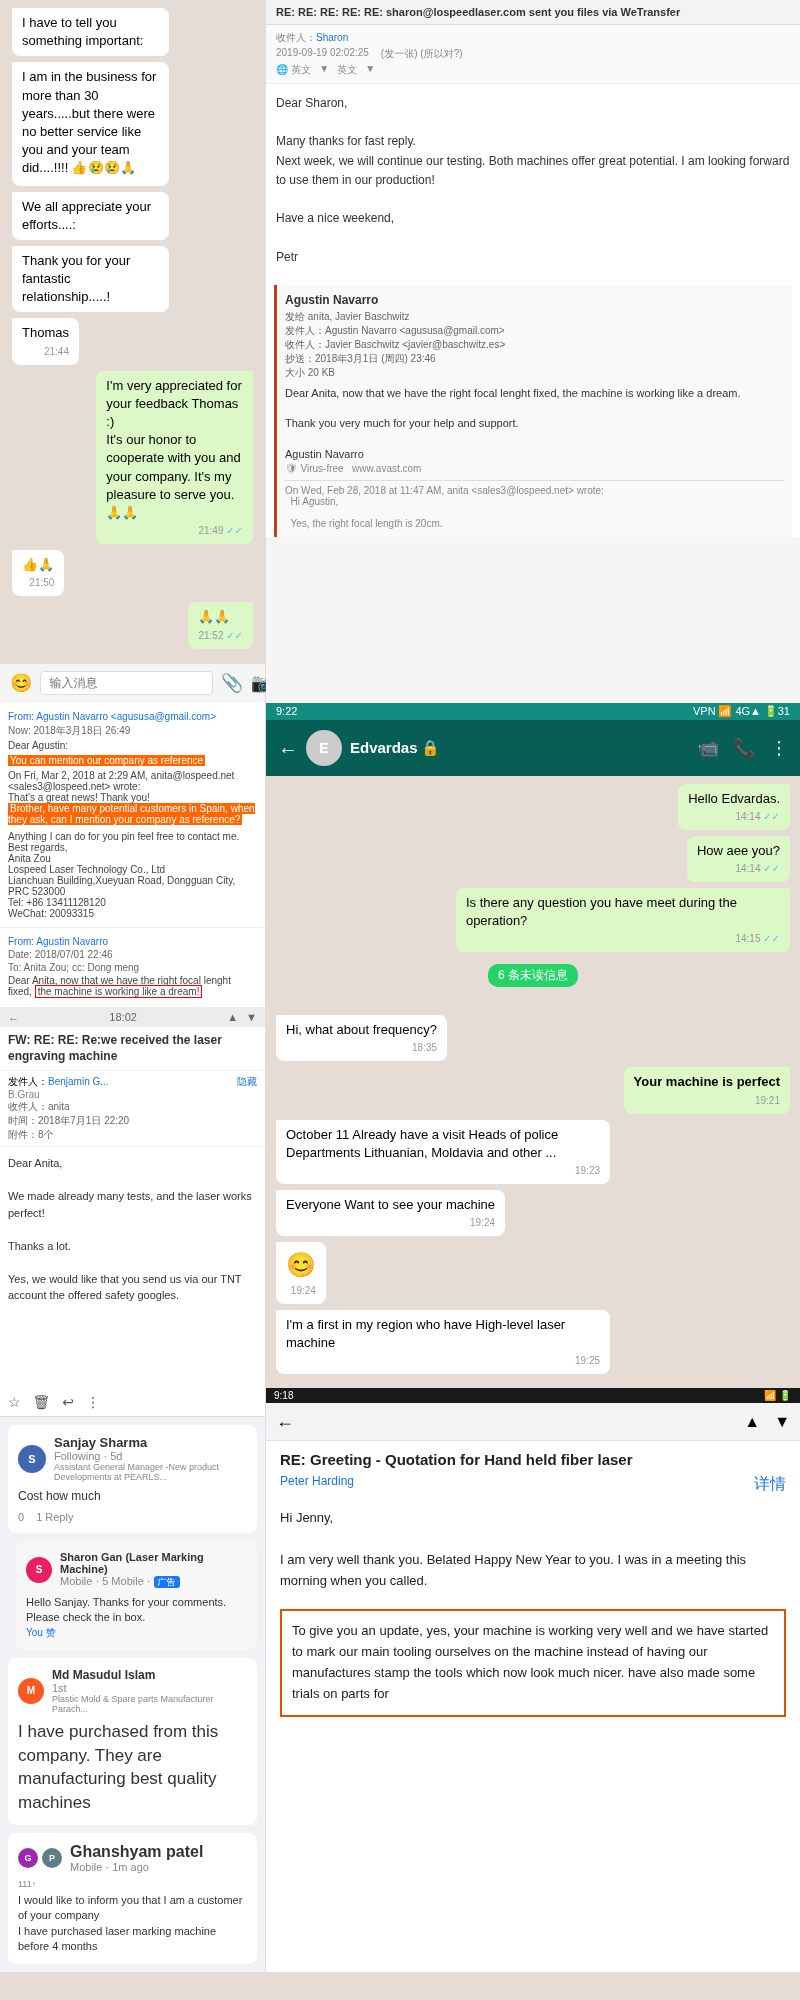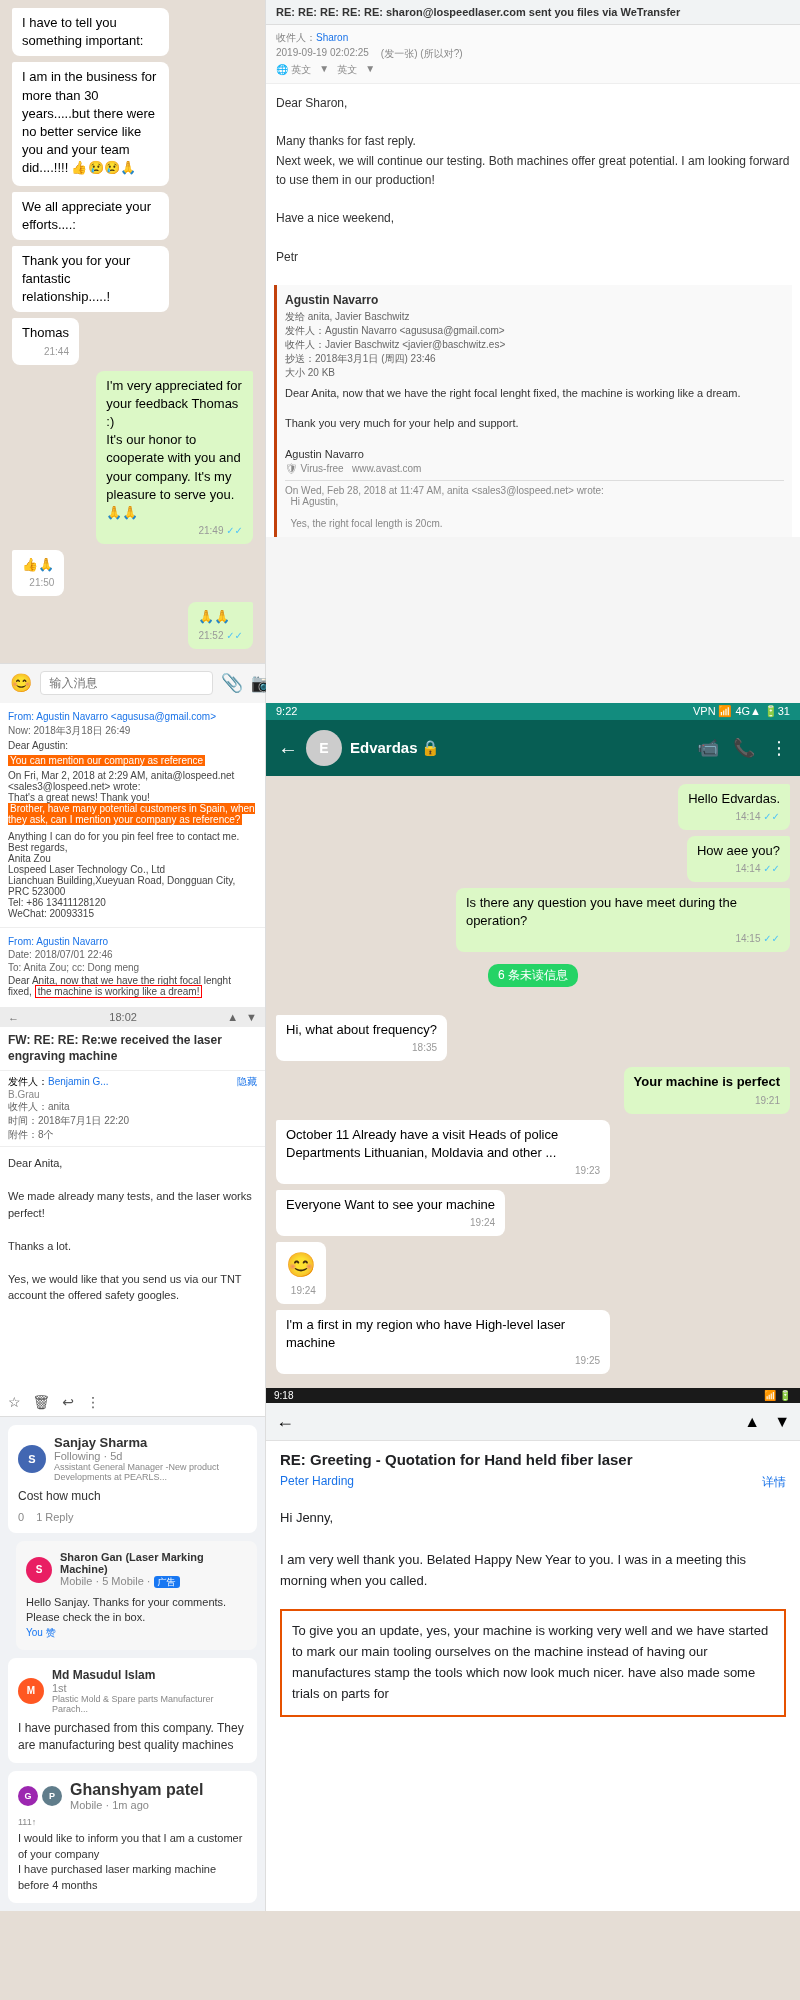--- a/index.html
+++ b/index.html
@@ -236,21 +236,21 @@
       color: #202124;
       padding: 10px 14px 4px;
     }
 
     .gmail-from-line {
       font-size: 12px;
       padding: 2px 14px 10px;
     }
 
     .gmail-from-name { color: #1a73e8; cursor: pointer; }
-    .gmail-detail-link { color: #1a73e8; cursor: pointer; font-size: 12px; }
+    .gmail-detail-link { color: #1a73e8; cursor: pointer; font-size: 16px; }
 
     .gmail-body {
       padding: 10px 14px;
       font-size: 13px;
       color: #202124;
       line-height: 1.6;
     }
 
     .highlighted-box {
       border: 2px solid #e65100;
@@ -630,21 +630,21 @@
       <div class="post-header">
         <div class="avatar-circle" style="width:26px;height:26px;font-size:10px;background:#ff5722;">M</div>
         <div>
           <div class="post-name" style="font-size:12px;">Md Masudul Islam</div>
           <div class="post-meta">
             <span>1st</span>
           </div>
           <div style="font-size:9px;color:#888;">Plastic Mold &amp; Spare parts Manufacturer Parach...</div>
         </div>
       </div>
-      <div class="post-text" style="font-size:12px;">I have purchased from this company. They are manufacturing best quality machines</div>
+      <div class="post-text" style="font-size:17px;">I have purchased from this company. They are manufacturing best quality machines</div>
     </div>
 
     <div class="social-post">
       <div class="post-header">
         <div style="display:flex;gap:4px;">
           <div class="avatar-circle" style="width:20px;height:20px;font-size:9px;background:#9c27b0;">G</div>
           <div class="avatar-circle" style="width:20px;height:20px;font-size:9px;background:#607d8b;">P</div>
         </div>
         <div>
           <div class="post-name" style="font-size:16px;">Ghanshyam patel</div>

